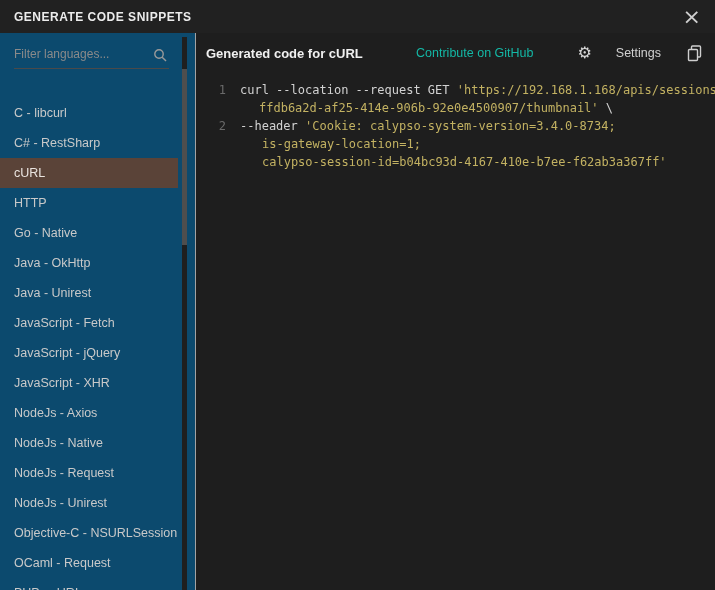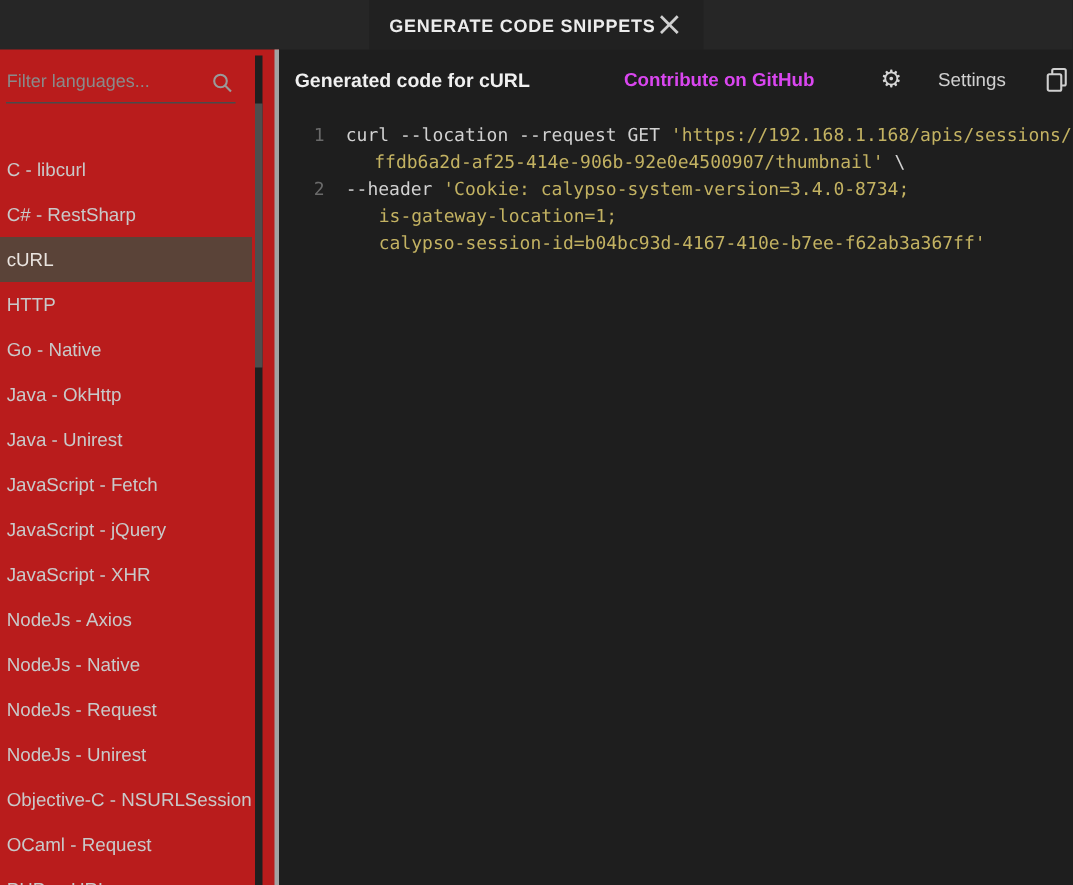--- a/index.html
+++ b/index.html
@@ -1,44 +1,44 @@
 <!DOCTYPE html>
 <html><head>
 <meta charset="utf-8">
 <style>
   * { margin:0; padding:0; box-sizing:border-box; }
   html,body { width:715px; height:590px; overflow:hidden; }
   body { font-family:"Liberation Sans", sans-serif; background:#262626; }
 
-  .window { width:715px; height:590px; display:flex; flex-direction:column;align-items:center; }
+  .window { width:715px; height:590px; display:flex; flex-direction:column; }
 
   
   .titlebar { flex:0 0 33px; display:flex; align-items:center; padding:0 14px; background:#212121; }
   .titlebar .title { font-size:12px; font-weight:bold; letter-spacing:.5px; color:#ececec; }
   .close-btn { margin-left:auto; color:#cfcfcf; font-size:22px; line-height:20px; cursor:pointer; font-family:"DejaVu Sans", sans-serif; }
 
   .body { flex:1; display:flex; min-height:0; }
 
   
-  .sidebar { flex:0 0 196px; width:196px; background:#b91c1c; position:relative; display:flex; flex-direction:column; border-right:3px solid #a3a3a3; }
+  .sidebar { flex:0 0 196px; width:196px; background:#0c4a6e; position:relative; display:flex; flex-direction:column; border-right:1px solid #a3a3a3; }
   .filter { position:relative; padding:10px 26px 4px 14px; }
   .filter input { width:100%; background:transparent; border:none; border-bottom:1px solid #4a4a4a; color:#cccccc; font-size:12px; padding:4px 2px 7px 0; outline:none; font-family:"Liberation Sans", sans-serif; }
   .filter input::placeholder { color:#8a8a8a; }
   .search-icon { position:absolute; right:28px; top:15px; width:14px; height:14px; }
   .lang-list { list-style:none; margin-top:25px; flex:1; overflow:hidden; width:178px; }
   .lang-item { height:30px; line-height:30px; padding:0 14px; font-size:12.5px; color:#c9c9c9; cursor:pointer; white-space:nowrap; overflow:hidden; }
   .lang-item.selected { background:#5a4338; color:#eae4df; }
   .v-track { position:absolute; top:4px; right:8px; bottom:0; width:5px; background:#1f1f1f; }
   .v-thumb { position:absolute; top:32px; left:0; width:5px; height:176px; background:#4e4e4e; cursor:pointer; }
 
   
   .main { flex:1; background:#1e1e1e; display:flex; flex-direction:column; min-width:0; }
   .main-header { flex:0 0 40px; display:flex; align-items:center; padding:0 12px 0 10px; }
   .gen-title { font-size:13px; font-weight:bold; color:#f0f0f0; }
-  .github-link { margin-left:auto; font-size:12.5px; font-weight:bold; color:#d946ef; cursor:pointer; text-decoration:none; }
+  .github-link { margin-left:auto; font-size:12.5px; font-weight:normal; color:#14b8a6; cursor:pointer; text-decoration:none; }
   .settings-btn { margin-left:44px; display:flex; align-items:center; gap:6px; cursor:pointer; }
   .gear-glyph { font-size:16px; color:#d6d6d6; line-height:1; font-family:"DejaVu Sans", sans-serif; }
   .settings-label { font-size:12.5px; color:#d0d0d0;margin-left:18px; }
   .copy-btn { margin-left:26px; cursor:pointer; display:flex; align-items:center; }
 
   
   .code { flex:1; padding:8px 10px 0 8px; font-family:"DejaVu Sans Mono","Liberation Mono",monospace; font-size:12px; line-height:18px; overflow:hidden; }
   .code-row { display:flex; }
   .line-num { flex:0 0 22px; width:22px; text-align:right; color:#6a6a6a; user-select:none; }
   .line-text { padding-left:14px; white-space:pre; }

